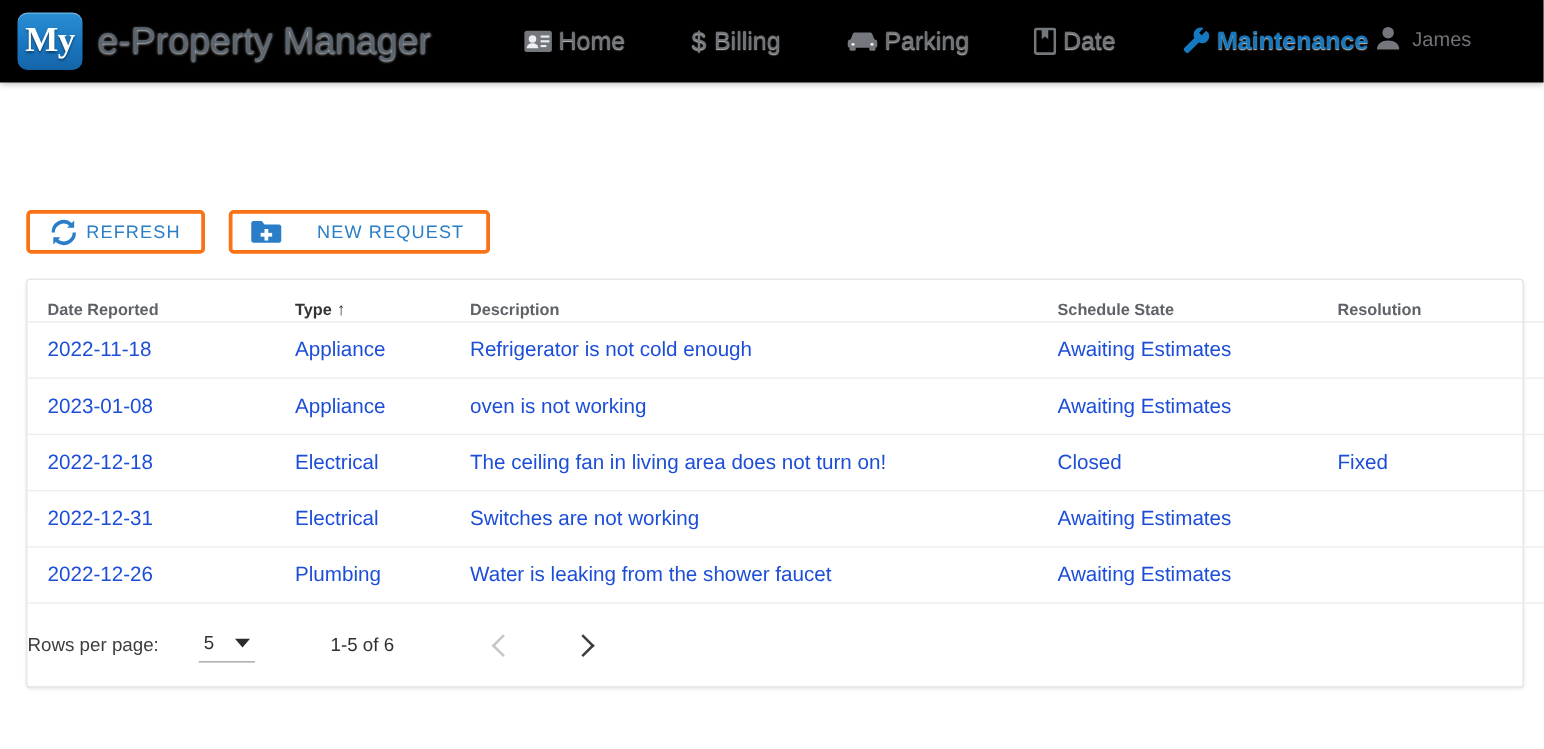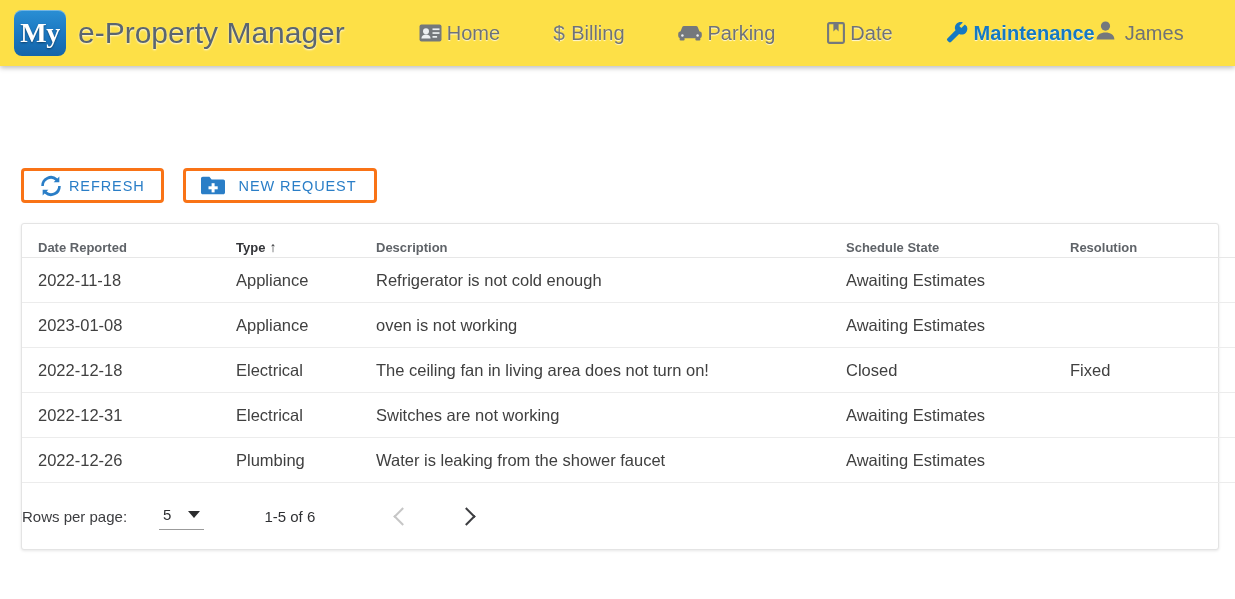--- a/index.html
+++ b/index.html
@@ -14,21 +14,21 @@
     overflow: hidden;
     position: relative;
   }
 
   
   .toolbar {
     position: absolute;
     left: 0; top: 0;
     width: 1235px;
     height: 66px;
-    background: #fde047;
+    background: #000000;
     box-shadow: 0 2px 5px rgba(0,0,0,0.26);
     display: flex;
     align-items: center;
     box-sizing: border-box;
     padding: 0 14px;
   }
   .brand {
     display: flex;
     align-items: center;
     flex: 0 0 auto;
@@ -78,21 +78,21 @@
     color: #1579c2;
     font-weight: bold;
   }
   .navitem .ic { display: flex; align-items: center; }
   .navitem.m-maintenance { margin-right: 0; }
 
   .user-area {
     display: flex;
     align-items: center;
     gap: 9px;
-    font-size: 20px;
+    font-size: 16px;
     color: #6f7276;
     margin-left: auto;
     margin-right: 44px;
     cursor: pointer;
     white-space: nowrap;
   }
 
   
   .actions {
     position: absolute;
@@ -110,21 +110,21 @@
     font-size: 14.5px;
     letter-spacing: 0.9px;
     display: flex;
     align-items: center;
     gap: 7px;
     padding: 0 16px;
     cursor: pointer;
     box-sizing: border-box;
     font-family: "Liberation Sans", sans-serif;
   }
-  .btn.new-request { padding: 0 18px 0 14px; gap: 13px; justify-content: center; }
+  .btn.new-request { padding: 0 18px 0 14px; gap: 28px; justify-content: center; }
   .btn .glyph { display: flex; align-items: center; }
 
   
   .card {
     position: absolute;
     left: 21px;
     top: 223px;
     width: 1198px;
     background: #ffffff;
     border: 1px solid #e4e4e4;
@@ -143,21 +143,21 @@
     color: #5f6368;
     font-weight: bold;
     padding: 15px 0 2px 0;
     border-bottom: 1px solid #e7e7e7;
     white-space: nowrap;
   }
   th.sorted { color: #333438; }
   .sort-arrow { font-size: 14px; margin-left: 4px; font-weight: normal; }
   td {
     font-size: 16.5px;
-    color: #404040;
+    color: #1d4ed8;
     padding: 13px 0 12px 0;
     border-bottom: 1px solid #ececec;
     white-space: nowrap;
     overflow: hidden;
     text-overflow: ellipsis;
   }
   .c-date  { width: 198px; padding-left: 16px; }
   .c-type  { width: 140px; }
   .c-desc  { width: 470px; }
   .c-state { width: 224px; }

